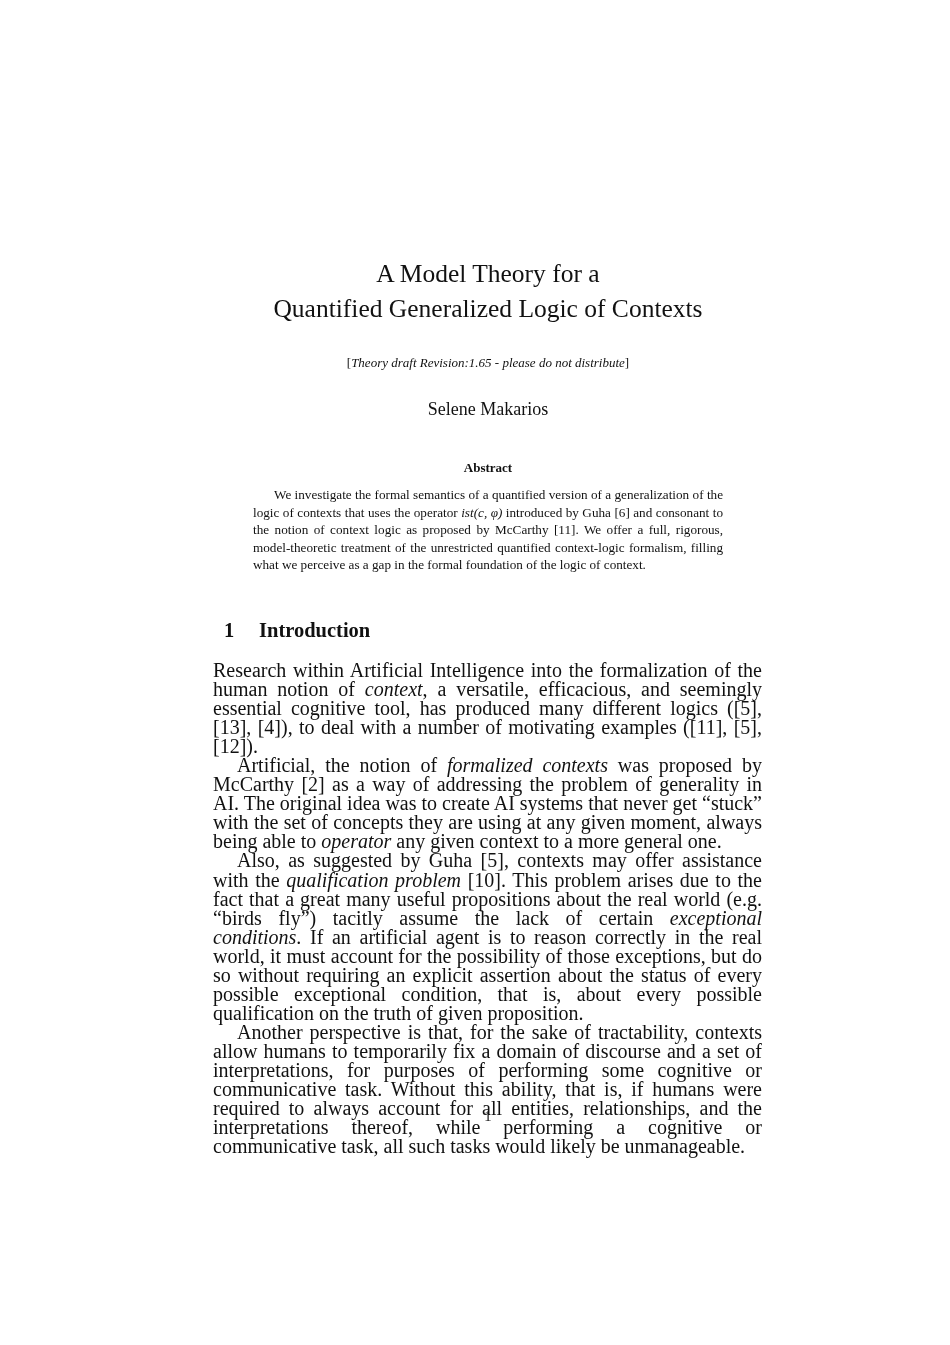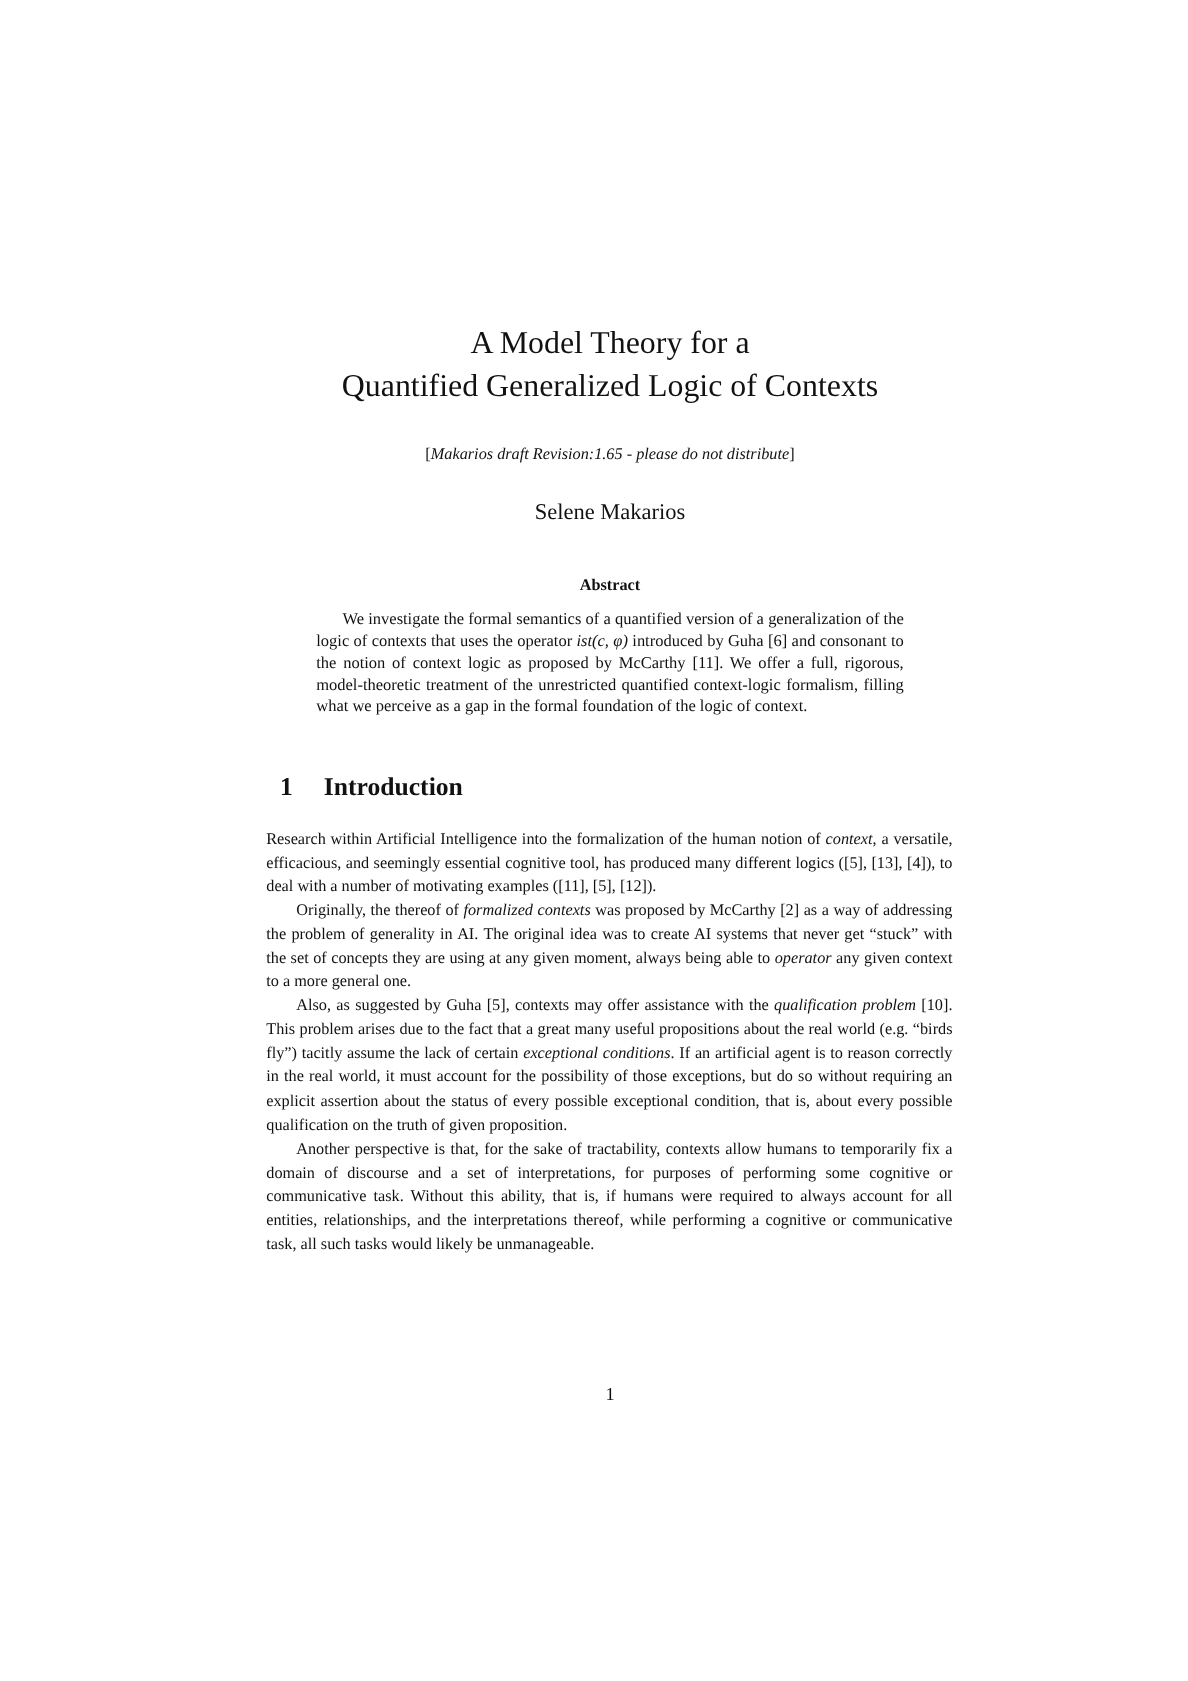--- a/index.html
+++ b/index.html
@@ -28,52 +28,52 @@
     position: absolute; left: 253px; width: 470px; top: 486px;
     font-size: 13.2px; line-height: 17.6px; text-align: justify; text-indent: 21px;
     margin: 0;
   }
   .section {
     position: absolute; left: 224px; top: 619px; font-size: 20.5px; font-weight: bold;
   }
   .section .num { display: inline-block; width: 35px; }
   .body {
     position: absolute; left: 213px; width: 549px; top: 661px;
-    font-size: 13px; line-height: 19.05px; text-align: justify;
+    font-size: 20px; line-height: 19.05px; text-align: justify;
   }
   .body p { margin: 0; text-indent: 24px; }
   .body p.first { text-indent: 0; }
   .pagenum {
     position: absolute; left: 0; width: 976px; top: 1108px;
     text-align: center; font-size: 14.6px;
   }
   .math { font-style: italic; margin-top: 18px; }
 </style>
 </head>
 <body>
 
 <div class="title">
   <div>A Model Theory for a</div>
   <div>Quantified Generalized Logic of Contexts</div>
 </div>
 
 <div class="draft">
-  <span class="br">[</span><span>Makarios draft Revision:1.65 - please do not distribute</span><span class="br">]</span>
+  <span class="br">[</span><span>Theory draft Revision:1.65 - please do not distribute</span><span class="br">]</span>
 </div>
 
 <div class="author">Selene Makarios</div>
 
 <div class="abstract-head">Abstract</div>
 
 <p class="abstract"><span>We investigate the formal semantics of a quantified version of a generalization of the logic of contexts that uses the operator </span><span class="math">ist(c, φ)</span><span> introduced by Guha [6] and consonant to the notion of context logic as proposed by McCarthy [11]. We offer a full, rigorous, model-theoretic treatment of the unrestricted quantified context-logic formalism, filling what we perceive as a gap in the formal foundation of the logic of context.</span></p>
 
 <div class="section">
   <span class="num">1</span><span>Introduction</span>
 </div>
 
 <div class="body">
   <p class="first"><span>Research within Artificial Intelligence into the formalization of the human notion of </span><em>context</em><span>, a versatile, efficacious, and seemingly essential cognitive tool, has produced many different logics ([5], [13], [4]), to deal with a number of motivating examples ([11], [5], [12]).</span></p>
-  <p><span>Originally, the thereof of </span><em>formalized contexts</em><span> was proposed by McCarthy [2] as a way of addressing the problem of generality in AI. The original idea was to create AI systems that never get “stuck” with the set of concepts they are using at any given moment, always being able to </span><em>operator</em><span> any given context to a more general one.</span></p>
+  <p><span>Artificial, the notion of </span><em>formalized contexts</em><span> was proposed by McCarthy [2] as a way of addressing the problem of generality in AI. The original idea was to create AI systems that never get “stuck” with the set of concepts they are using at any given moment, always being able to </span><em>operator</em><span> any given context to a more general one.</span></p>
   <p><span>Also, as suggested by Guha [5], contexts may offer assistance with the </span><em>qualification problem</em><span> [10]. This problem arises due to the fact that a great many useful propositions about the real world (e.g.  “birds fly”) tacitly assume the lack of certain </span><em>exceptional conditions</em><span>. If an artificial agent is to reason correctly in the real world, it must account for the possibility of those exceptions, but do so without requiring an explicit assertion about the status of every possible exceptional condition, that is, about every possible qualification on the truth of given proposition.</span></p>
   <p><span>Another perspective is that, for the sake of tractability, contexts allow humans to temporarily fix a domain of discourse and a set of interpretations, for purposes of per­forming some cognitive or communicative task. Without this ability, that is, if humans were required to always account for all entities, relationships, and the interpretations thereof, while performing a cognitive or communicative task, all such tasks would likely be unmanageable.</span></p>
 </div>
 
 <div class="pagenum">1</div>
 
 </body></html>

